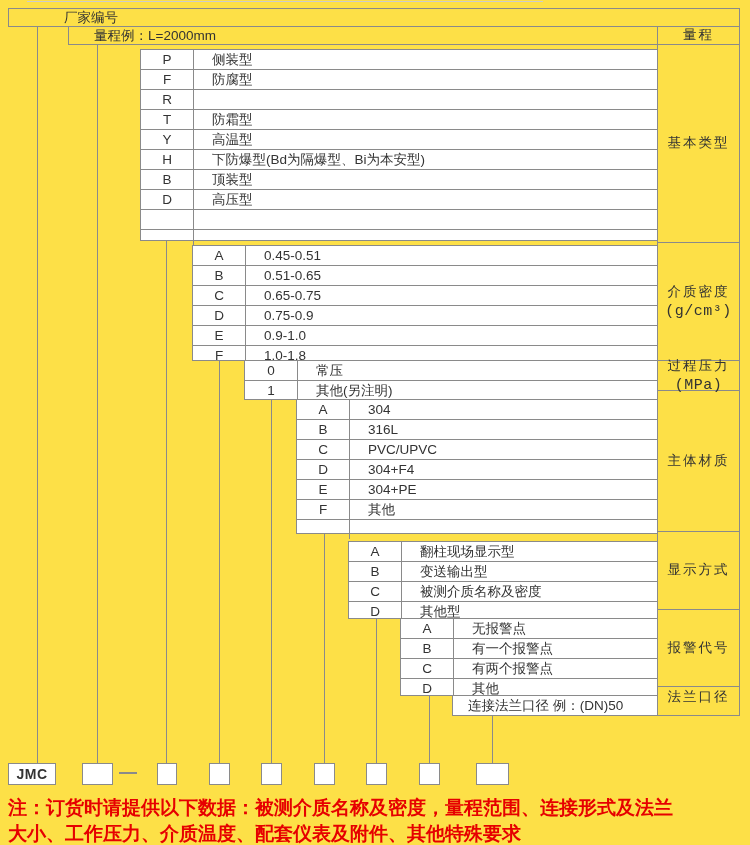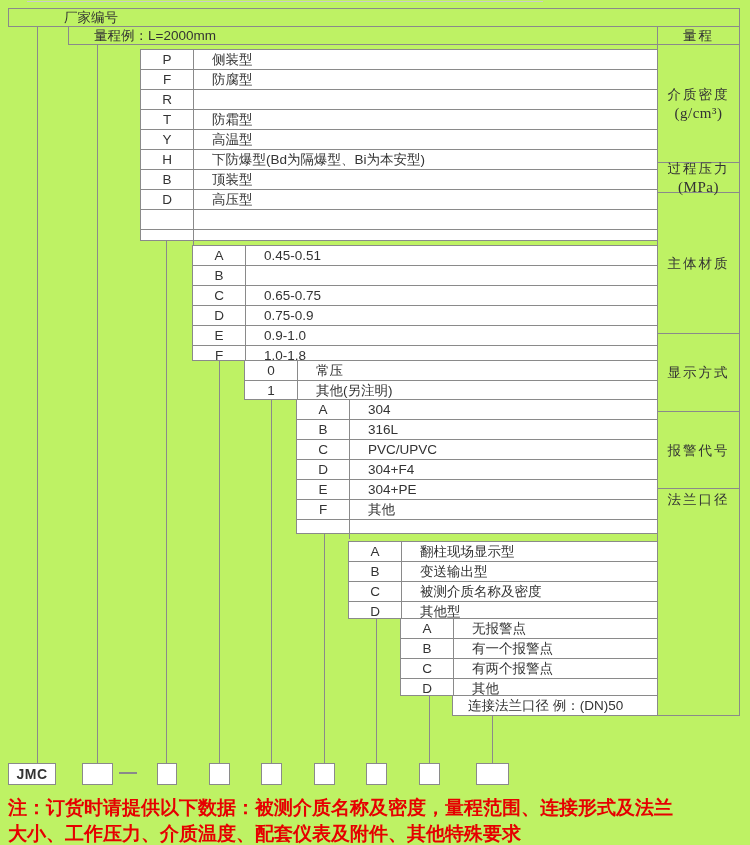--- a/index.html
+++ b/index.html
@@ -2,41 +2,41 @@
 <html style="--line: #8a8a8a; --text: #333333; --red: #e60000;"><head>
 <meta charset="utf-8">
 <style>
   :root{
     --line:#8a8a8a;
     --text:#333333;
     --red:#e60000;
   }
   html,body{margin:0;padding:0;background:#ffffff;}
   .canvas{
-    position:relative;width:750px;height:845px;background:#bef264;overflow:hidden;
+    position:relative;width:750px;height:845px;background:#fde047;overflow:hidden;
     font-family:"Liberation Sans","DejaVu Sans",sans-serif;
     font-size:13.5px;color:var(--text);
   }
   .abs{position:absolute;box-sizing:border-box;}
   
   .factory{left:8px;top:8px;width:732px;height:19px;border:1px solid var(--line);display:flex;align-items:center;padding-left:55px;}
   
   .range{left:68px;top:27px;width:589px;height:18px;border-left:1px solid var(--line);border-bottom:1px solid var(--line);display:flex;align-items:center;padding-left:25px;}
   
   .block{background:#fff;border-left:1px solid var(--line);}
   .bt{border-top:1px solid var(--line);}
   .bb{border-bottom:1px solid var(--line);}
   .trow{display:flex;height:19px;}
   .trow.sep{border-bottom:1px solid var(--line);}
   .code{width:52px;border-right:1px solid var(--line);display:flex;align-items:center;justify-content:center;flex:none;}
   .desc{flex:1;display:flex;align-items:center;padding-left:18px;white-space:nowrap;overflow:hidden;}
   
   .sidecol{left:657px;top:27px;width:83px;height:689px;border-left:1px solid var(--line);border-right:1px solid var(--line);border-bottom:1px solid var(--line);display:flex;flex-direction:column;}
   .scell{display:flex;flex-direction:column;align-items:center;justify-content:center;box-sizing:border-box;
-         font-family:Liberation Serif, serif;font-size:13.5px;letter-spacing:2px;line-height:19px;}
+         font-family:Liberation Mono, monospace;font-size:13.5px;letter-spacing:2px;line-height:19px;}
   .scell.sep{border-bottom:1px solid var(--line);}
   .unit{letter-spacing:0.5px;font-size:15px;}
   
   .vline{width:1px;background:var(--line);}
   
   .bbox{top:763px;height:22px;border:1px solid var(--line);background:#fff;display:flex;align-items:center;justify-content:center;}
   .prefix{font-weight:bold;font-size:14px;letter-spacing:0.5px;}
   .dash{top:772px;height:2px;background:var(--line);}
   
   .note{left:8px;top:795px;width:738px;color:var(--red);font-weight:bold;font-size:19px;line-height:26px;}
@@ -99,20 +99,21 @@
       </div>
   </div>
 
   <div class="abs block bt bb" style="left:192px;top:245px;width:465px;height:116px;">
     <div class="trow sep">
         <div class="code">A</div>
         <div class="desc">0.45-0.51</div>
       </div>
     <div class="trow sep">
         <div class="code">B</div>
+        <div class="desc">0.51-0.65</div>
       </div>
     <div class="trow sep">
         <div class="code">C</div>
         <div class="desc">0.65-0.75</div>
       </div>
     <div class="trow sep">
         <div class="code">D</div>
         <div class="desc">0.75-0.9</div>
       </div>
     <div class="trow sep">
@@ -207,20 +208,23 @@
 
   <div class="abs block bb" style="left:452px;top:696px;width:205px;height:20px;">
     <div class="trow">
         <div class="desc" style="padding-left:15px;">连接法兰口径 例：(DN)50</div>
       </div>
   </div>
 
   <div class="abs sidecol">
     <div class="scell sep" style="height:18px;">
         <span>量程</span>
+      </div>
+    <div class="scell sep" style="height:198px;">
+        <span>基本类型</span>
       </div>
     <div class="scell sep" style="height:118px;">
         <span>介质密度</span>
         <span class="unit">(g/cm³)</span>
       </div>
     <div class="scell sep" style="height:30px;">
         <span>过程压力</span>
         <span class="unit">(MPa)</span>
       </div>
     <div class="scell sep" style="height:141px;">

